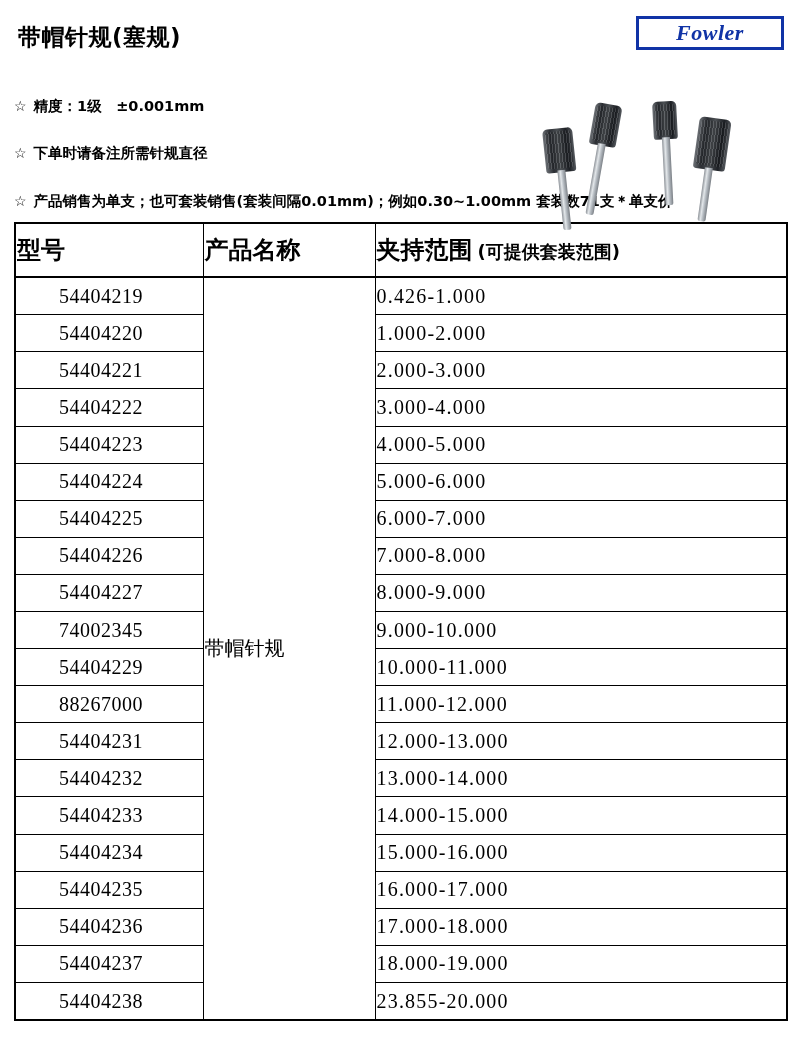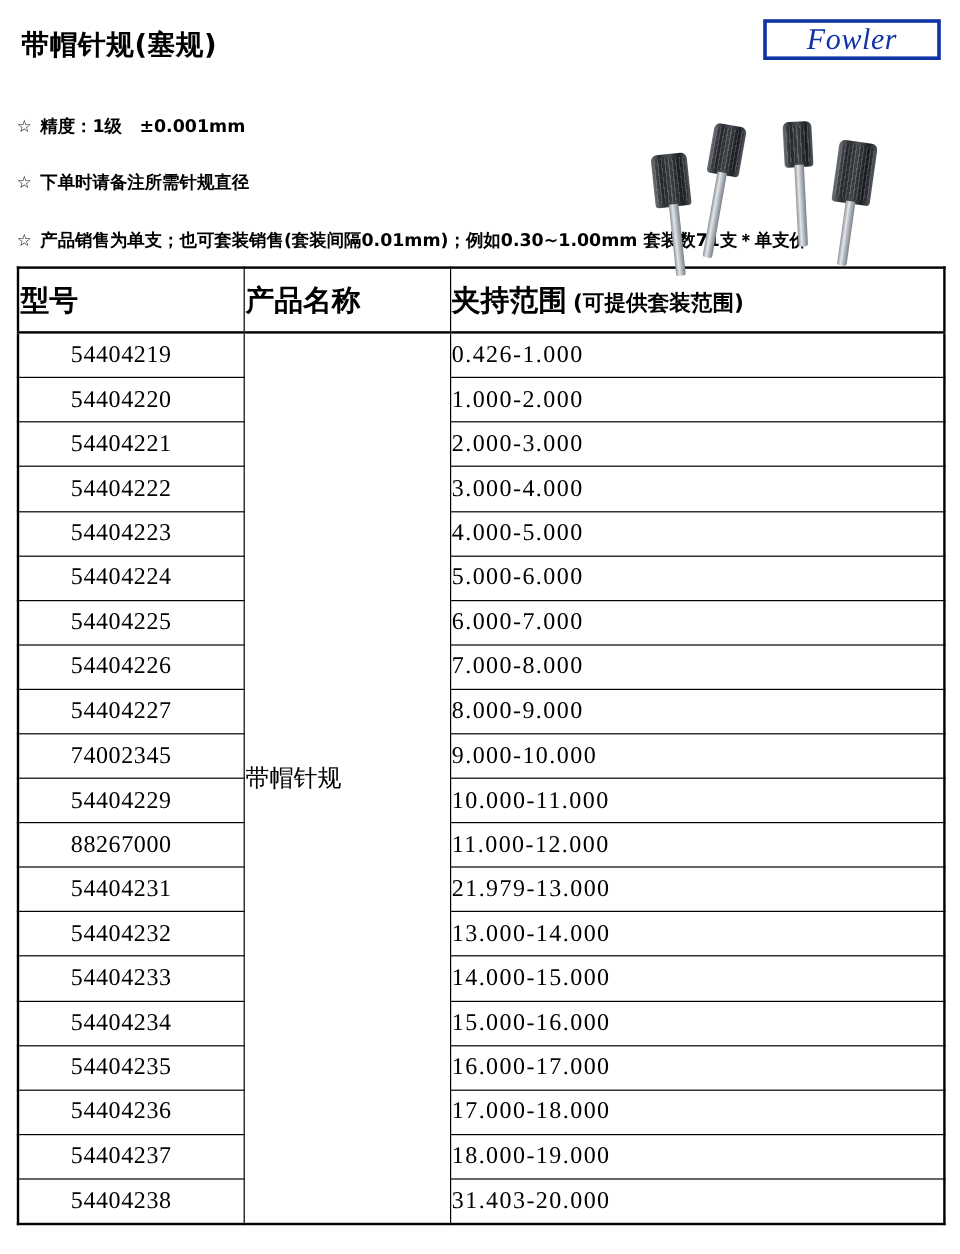--- a/index.html
+++ b/index.html
@@ -46,22 +46,22 @@
     border: 3px solid #1033a6;
     background: #ffffff;
     box-sizing: border-box;
     display: flex;
     align-items: center;
     justify-content: center;
   }
   .brand-logo-text {
     font-family: "Liberation Serif", serif;
     font-style: italic;
-    font-weight: normal;
-    font-size: 25px;
+    font-weight: bold;
+    font-size: 22px;
     color: #1033a6;
     letter-spacing: 0.5px;
     line-height: 1;
   }
 
   
   .notes {
     position: relative;
     margin-top: 26px;
   }
@@ -281,21 +281,21 @@
         <tr>
           <td class="model-cell">54404229</td>
           <td class="range-cell">10.000-11.000</td>
         </tr>
         <tr>
           <td class="model-cell">88267000</td>
           <td class="range-cell">11.000-12.000</td>
         </tr>
         <tr>
           <td class="model-cell">54404231</td>
-          <td class="range-cell">21.979-13.000</td>
+          <td class="range-cell">12.000-13.000</td>
         </tr>
         <tr>
           <td class="model-cell">54404232</td>
           <td class="range-cell">13.000-14.000</td>
         </tr>
         <tr>
           <td class="model-cell">54404233</td>
           <td class="range-cell">14.000-15.000</td>
         </tr>
         <tr>
@@ -309,19 +309,19 @@
         <tr>
           <td class="model-cell">54404236</td>
           <td class="range-cell">17.000-18.000</td>
         </tr>
         <tr>
           <td class="model-cell">54404237</td>
           <td class="range-cell">18.000-19.000</td>
         </tr>
         <tr>
           <td class="model-cell">54404238</td>
-          <td class="range-cell">31.403-20.000</td>
+          <td class="range-cell">23.855-20.000</td>
         </tr>
       </tbody>
     </table>
   </div>
 
 </div>
 
 </body></html>

